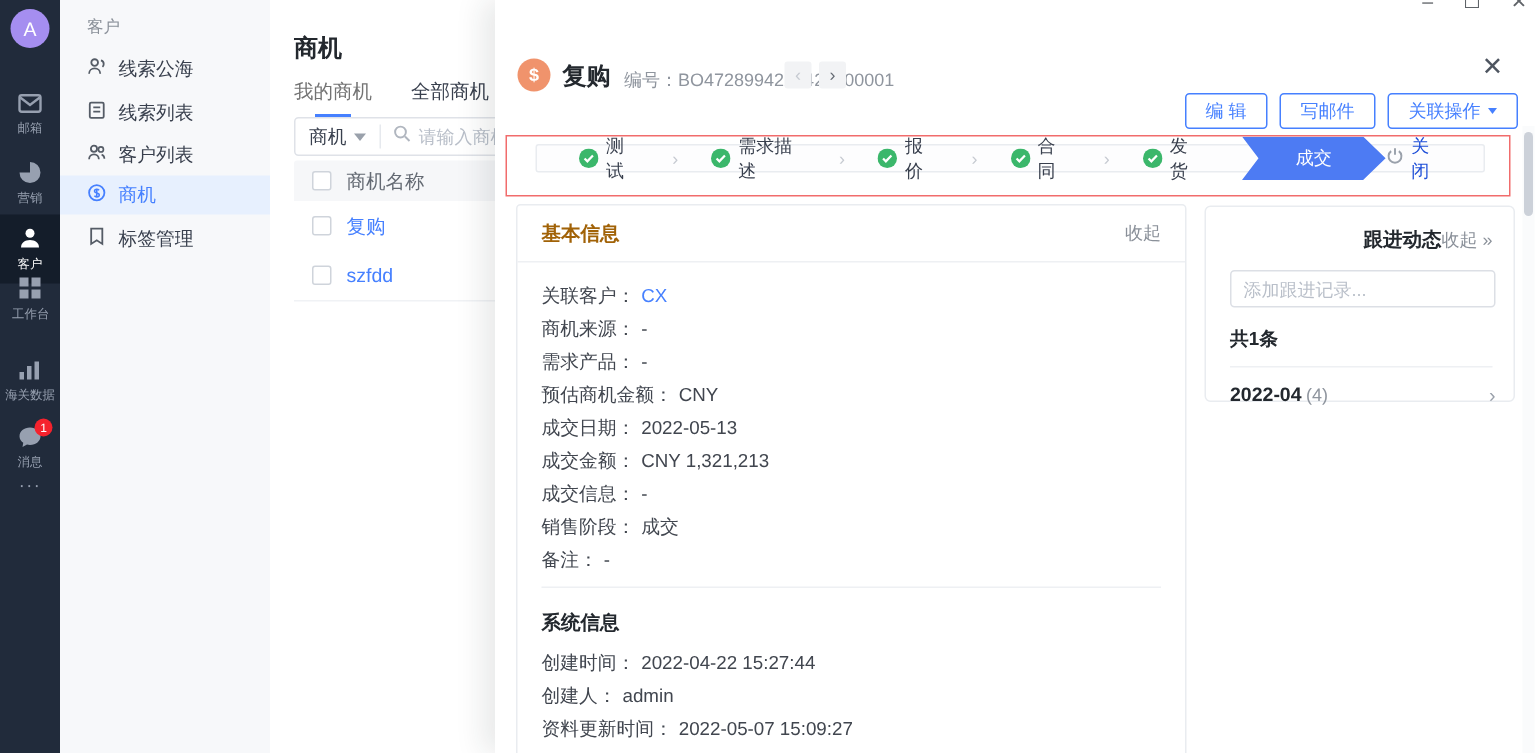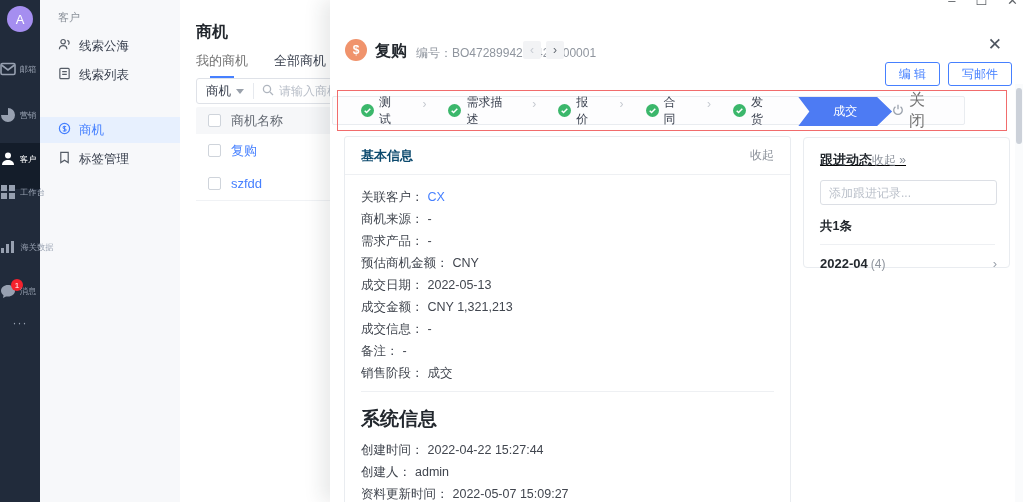--- a/index.html
+++ b/index.html
@@ -7,21 +7,21 @@
   body { font-family:"Liberation Sans","DejaVu Sans",sans-serif; }
   .screen { position:relative; width:1024px; height:502px; background:#fff; overflow:hidden; }
 
   
   .win-controls { position:absolute; top:-7px; right:6px; z-index:60; display:flex; gap:20px; color:#5f6368; font-size:13px; }
   .win-controls span { cursor:default; }
 
   
   .rail { position:absolute; left:0; top:0; width:40px; height:502px; background:#212b3b; z-index:10; }
   .avatar { position:absolute; left:7px; top:6px; width:26px; height:26px; border-radius:50%; background:#a58ef0; color:#fff; font-size:13px; display:flex; align-items:center; justify-content:center; }
-  .rail-item { position:absolute; left:0; width:40px; display:flex; flex-direction:row; align-items:center; gap:3px; color:#97a0b0; }
+  .rail-item { position:absolute; left:0; width:40px; display:flex; flex-direction:column; align-items:center; gap:3px; color:#97a0b0; }
   .rail-item .lbl { font-size:9px; white-space:nowrap; transform:scale(.92); }
   .rail-item svg { display:block; }
   .rail-item.active { color:#fff; }
   .rail-active-bg { position:absolute; left:0; top:143px; width:40px; height:46px; background:#141d2a; }
   .rail-badge { position:absolute; top:-5px; right:-7px; min-width:12px; height:12px; border-radius:7px; background:#f5222d; color:#fff; font-size:8px; display:flex; align-items:center; justify-content:center; padding:0 2px; }
   .rail-more { position:absolute; left:0; top:316px; width:40px; text-align:center; color:#97a0b0; font-size:12px; letter-spacing:1px; }
 
   
   .subnav { position:absolute; left:40px; top:0; width:140px; height:502px; background:#f7f8fa; z-index:9; }
   .subnav-header { position:absolute; left:18px; top:10px; font-size:11px; color:#8a9099; }
@@ -59,42 +59,42 @@
   .nav-next { left:216px; color:#646a73; }
   .d-close { position:absolute; right:22px; top:36px; font-size:17px; color:#4e5560; cursor:pointer; line-height:1; }
   .d-actions { position:absolute; right:12px; top:62px; display:flex; gap:8px;padding-left:27px; }
   .btn { height:24px; padding:0 13px; border:1px solid #4680ff; color:#4680ff; background:#fff; border-radius:3px; font-size:12px; display:flex; align-items:center; gap:5px; cursor:pointer; font-family:inherit; }
   .btn .caret { border-top-color:#4680ff; border-left-width:3.5px; border-right-width:3.5px; border-top-width:4.5px; }
 
   
   .annotation { position:absolute; left:7px; top:90px; width:670px; height:41px; border:1.5px solid #f16c6c; z-index:40; pointer-events:none; }
 
   
-  .stepper { position:absolute; left:2px; top:96px; width:633px; height:29px; border:1px solid #e9ecf0; background:#fdfdfe; border-radius:2px; display:flex; padding:0 0 0 28px; }
+  .stepper { position:absolute; left:27px; top:96px; width:633px; height:19px; border:1px solid #e9ecf0; background:#fdfdfe; border-radius:2px; display:flex; align-items:center; padding:0 0 0 28px; }
   .step { display:flex; align-items:center; gap:5px; font-size:12px; color:#383f4d; cursor:pointer; }
   .step svg { display:block; }
   .step-sep { color:#c6cad1; font-size:12px; margin:0 22px; }
   .step-arrow { margin-left:26px; width:100px; height:29px; background:#4d7bf3; color:#fff; font-size:12px; display:flex; align-items:center; justify-content:center; clip-path:polygon(0 0, calc(100% - 15px) 0, 100% 50%, calc(100% - 15px) 100%, 0 100%, 11px 50%); cursor:pointer; }
-  .step-closed { margin-left:auto; margin-right:26px; display:flex; align-items:center; gap:5px; font-size:16px; color:#737373; cursor:pointer;font-family:Liberation Serif, serif; }
+  .step-closed { margin-left:auto; margin-right:26px; display:flex; align-items:center; gap:5px; font-size:12px; color:#1d4ed8; cursor:pointer;font-family:Liberation Serif, serif; }
 
   
   .card { position:absolute; border:1px solid #e9ecf0; background:#fff; }
   .info-card { left:14px; top:136px; width:447px; height:440px; border-radius:3px; }
   .card-head { height:38px; display:flex; align-items:center; justify-content:space-between; padding:0 16px; border-bottom:1px solid #eef0f3; }
-  .card-head .ct { font-size:13px; font-weight:bold; color:#0c4a6e; }
+  .card-head .ct { font-size:13px; font-weight:bold; color:#a16207; }
   .collapse-link { font-size:12px; color:#8a9099; cursor:pointer; }
   .card-body { padding:11px 16px 0 16px; }
   .field { font-size:12.5px; color:#41464f; line-height:12px; padding:5px 0; }
   .field .fl { margin-right:4px; }
   .divider { border-top:1px solid #eef0f3; margin:7px 0 9px 0; }
-  .sub-head { font-size:19px; font-weight:bold; color:#23282e; padding:5px 0 7px 0; }
+  .sub-head { font-size:13px; font-weight:bold; color:#23282e; padding:5px 0 7px 0; }
 
   
   .follow-card { left:473px; top:137px; width:207px; height:131px; border-radius:4px; }
-  .follow-head { display:flex; align-items:center; justify-content:flex-start; padding:13px 14px 0 16px;text-decoration:underline; }
+  .follow-head { display:flex; align-items:center; justify-content:flex-end; padding:13px 14px 0 16px; }
   .follow-head .ct { font-size:13px; font-weight:bold; color:#23282e; }
   .follow-input { display:block; margin:11px 14px 0 16px; width:177px; height:25px; border:1px solid #dcdfe5; border-radius:3px; font-size:12px; padding:0 8px; outline:none; font-family:inherit; color:#383f4d; }
   .follow-input::placeholder { color:#b9bfc9; }
   .follow-count { margin:13px 16px 0 16px; font-size:12.5px; font-weight:bold; color:#23282e; }
   .follow-div { border-top:1px solid #eef0f3; margin:9px 14px 0 16px; }
   .follow-row { display:flex; align-items:center; justify-content:space-between; padding:9px 12px 0 16px; cursor:pointer; }
   .follow-row .period { font-size:13px; font-weight:bold; color:#23282e; }
   .follow-row .pcount { font-size:12px; color:#8f959e; font-weight:normal; margin-left:3px; }
   .follow-row .chev { color:#9aa1ab; font-size:13px; }
 
@@ -195,20 +195,29 @@
     </div>
 
     <div class="snav-item" style="top:62px">
       <span><svg width="13" height="13" viewBox="0 0 14 14">
             <rect x="2" y="1.5" width="10" height="11" rx="1" fill="none" stroke="#555c66" stroke-width="1.3"></rect>
             <path d="M4.5 5h5M4.5 8h5" stroke="#555c66" stroke-width="1.3"></path>
           </svg></span>
       <span>线索列表</span>
     </div>
 
+    <div class="snav-item" style="top:90px">
+      <span><svg width="13" height="13" viewBox="0 0 14 14">
+            <circle cx="5" cy="4.5" r="2.2" fill="none" stroke="#555c66" stroke-width="1.3"></circle>
+            <path d="M1.5 12c0-2.2 1.6-3.5 3.5-3.5S8.5 9.8 8.5 12" fill="none" stroke="#555c66" stroke-width="1.3"></path>
+            <circle cx="10" cy="5" r="1.8" fill="none" stroke="#555c66" stroke-width="1.2"></circle>
+            <path d="M10.5 8.7c1.3.4 2 1.5 2 3" fill="none" stroke="#555c66" stroke-width="1.2"></path>
+          </svg></span>
+      <span>客户列表</span>
+    </div>
 
     <div class="snav-item active" style="top:117px">
       <span><svg width="13" height="13" viewBox="0 0 14 14">
             <circle cx="7" cy="7" r="5.5" fill="none" stroke="#4680ff" stroke-width="1.3"></circle>
             <path d="M7 4v6M5.3 9.2c.4.5 1 .8 1.7.8 1 0 1.8-.6 1.8-1.4S7.9 7.4 7 7.2 5.4 6.6 5.4 5.9 6.1 4.5 7 4.5c.7 0 1.3.3 1.7.7" fill="none" stroke="#4680ff" stroke-width="1.1"></path>
           </svg></span>
       <span>商机</span>
     </div>
 
     <div class="snav-item" style="top:146px">
@@ -268,20 +277,24 @@
     <div class="nav-btn nav-prev">‹</div>
     <div class="nav-btn nav-next">›</div>
     <div class="d-close">✕</div>
 
     <div class="d-actions">
       <button class="btn">
           <span>编 辑</span>
         </button>
       <button class="btn">
           <span>写邮件</span>
+        </button>
+      <button class="btn">
+          <span>关联操作</span>
+          <span class="caret"></span>
         </button>
     </div>
 
     <div class="annotation"></div>
 
     <div class="stepper">
       <div class="step">
         <span>
             <svg width="13" height="13" viewBox="0 0 14 14">
               <circle cx="7" cy="7" r="7" fill="#3bb76b"></circle>
@@ -346,22 +359,22 @@
         <span class="collapse-link">收起</span>
       </div>
       <div class="card-body">
         <div class="field"><span class="fl">关联客户：</span><a class="link">CX</a></div>
         <div class="field"><span class="fl">商机来源：</span><span>-</span></div>
         <div class="field"><span class="fl">需求产品：</span><span>-</span></div>
         <div class="field"><span class="fl">预估商机金额：</span><span>CNY</span></div>
         <div class="field"><span class="fl">成交日期：</span><span>2022-05-13</span></div>
         <div class="field"><span class="fl">成交金额：</span><span>CNY 1,321,213</span></div>
         <div class="field"><span class="fl">成交信息：</span><span>-</span></div>
+        <div class="field"><span class="fl">销售阶段：</span><span>成交</span></div>
         <div class="field"><span class="fl">备注：</span><span>-</span></div>
-        <div class="field"><span class="fl">销售阶段：</span><span>成交</span></div>
         <div class="divider"></div>
         <div class="sub-head">系统信息</div>
         <div class="field"><span class="fl">创建时间：</span><span>2022-04-22 15:27:44</span></div>
         <div class="field"><span class="fl">创建人：</span><span>admin</span></div>
         <div class="field"><span class="fl">资料更新时间：</span><span>2022-05-07 15:09:27</span></div>
 
       </div>
     </div>
 
     <div class="card follow-card">

